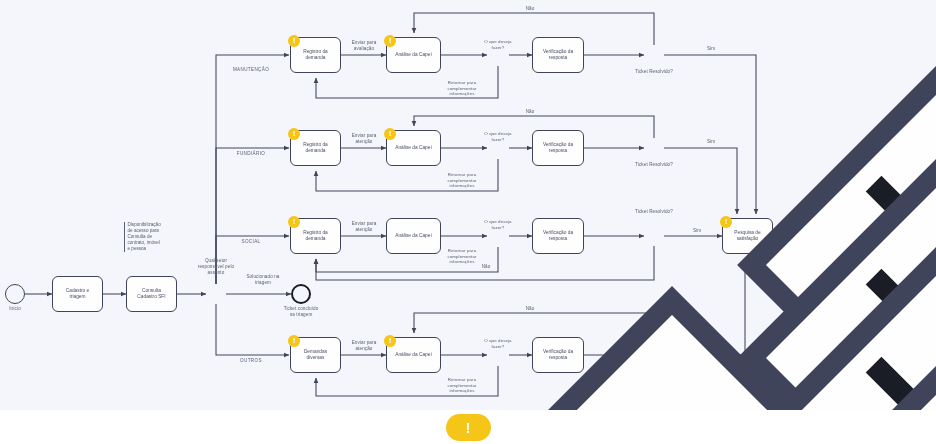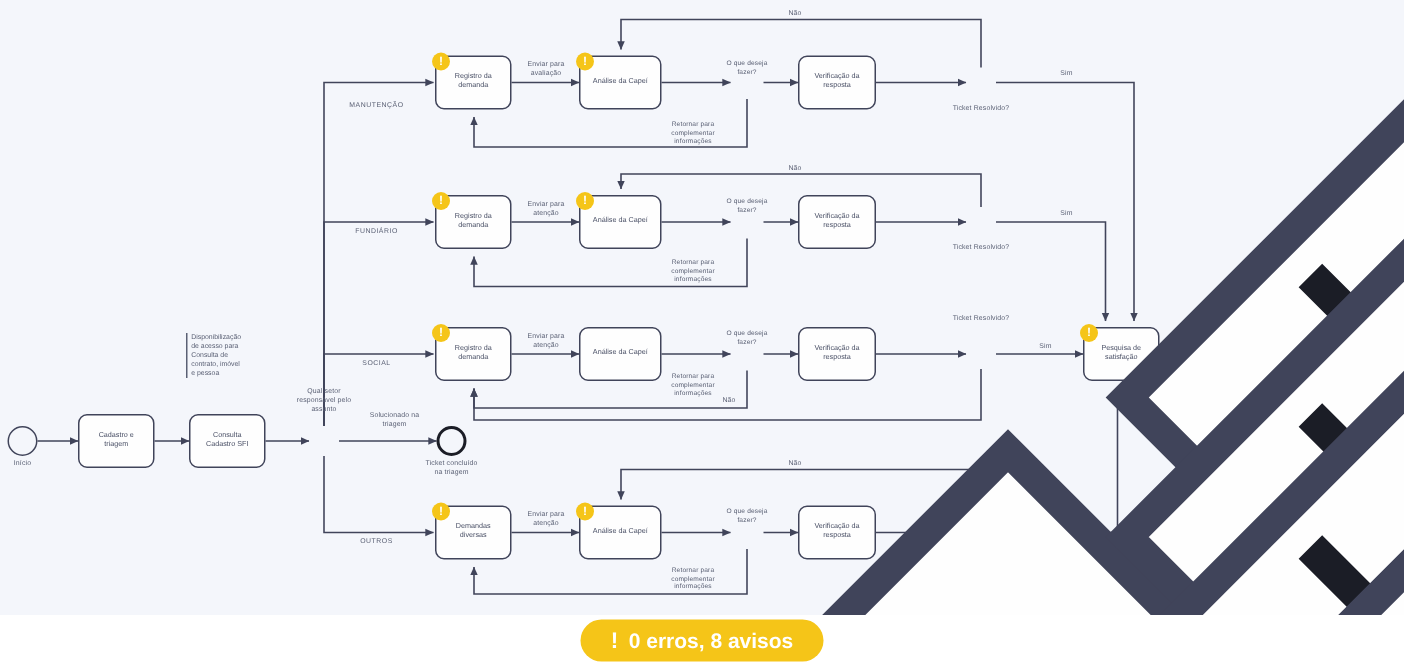--- a/index.html
+++ b/index.html
@@ -327,15 +327,14 @@
 atendimento</div>
 
   <div class="evt end" style="left:887px;top:226px;width:20px;height:20px;"></div>
   <div class="lbl" style="left:874px;top:249px;width:46px;">Ticket concluído</div>
 
 </div>
 
 <div id="statusbar">
   <div id="status-pill">
     <span class="ic">!</span>
-    <span>0 erros, 8 avisos</span>
   </div>
 </div>
 
 </body></html>

